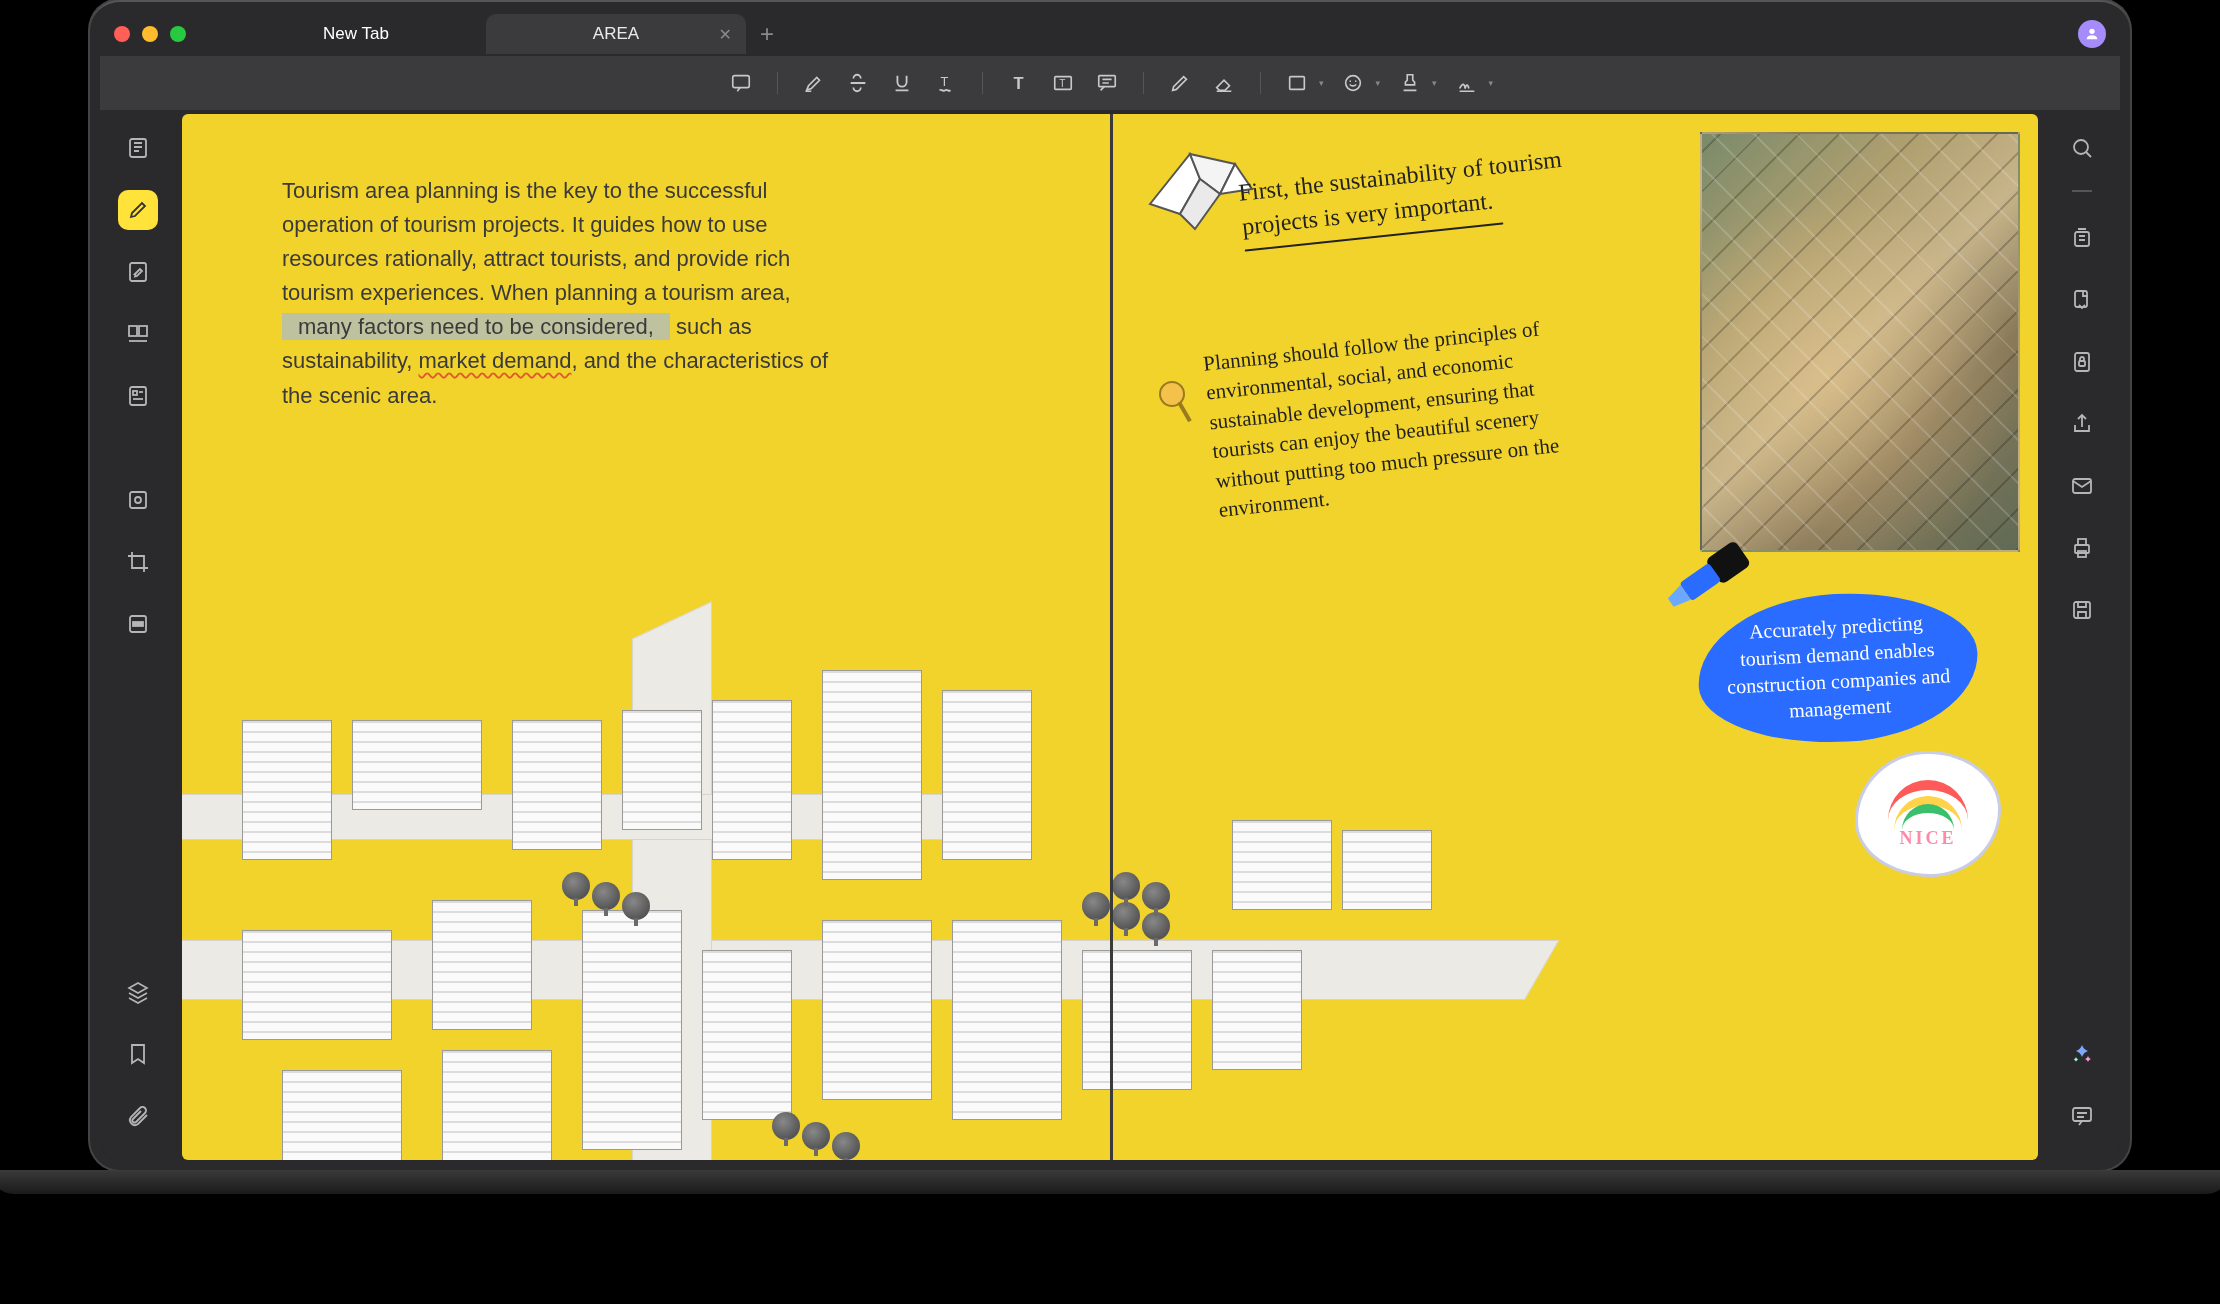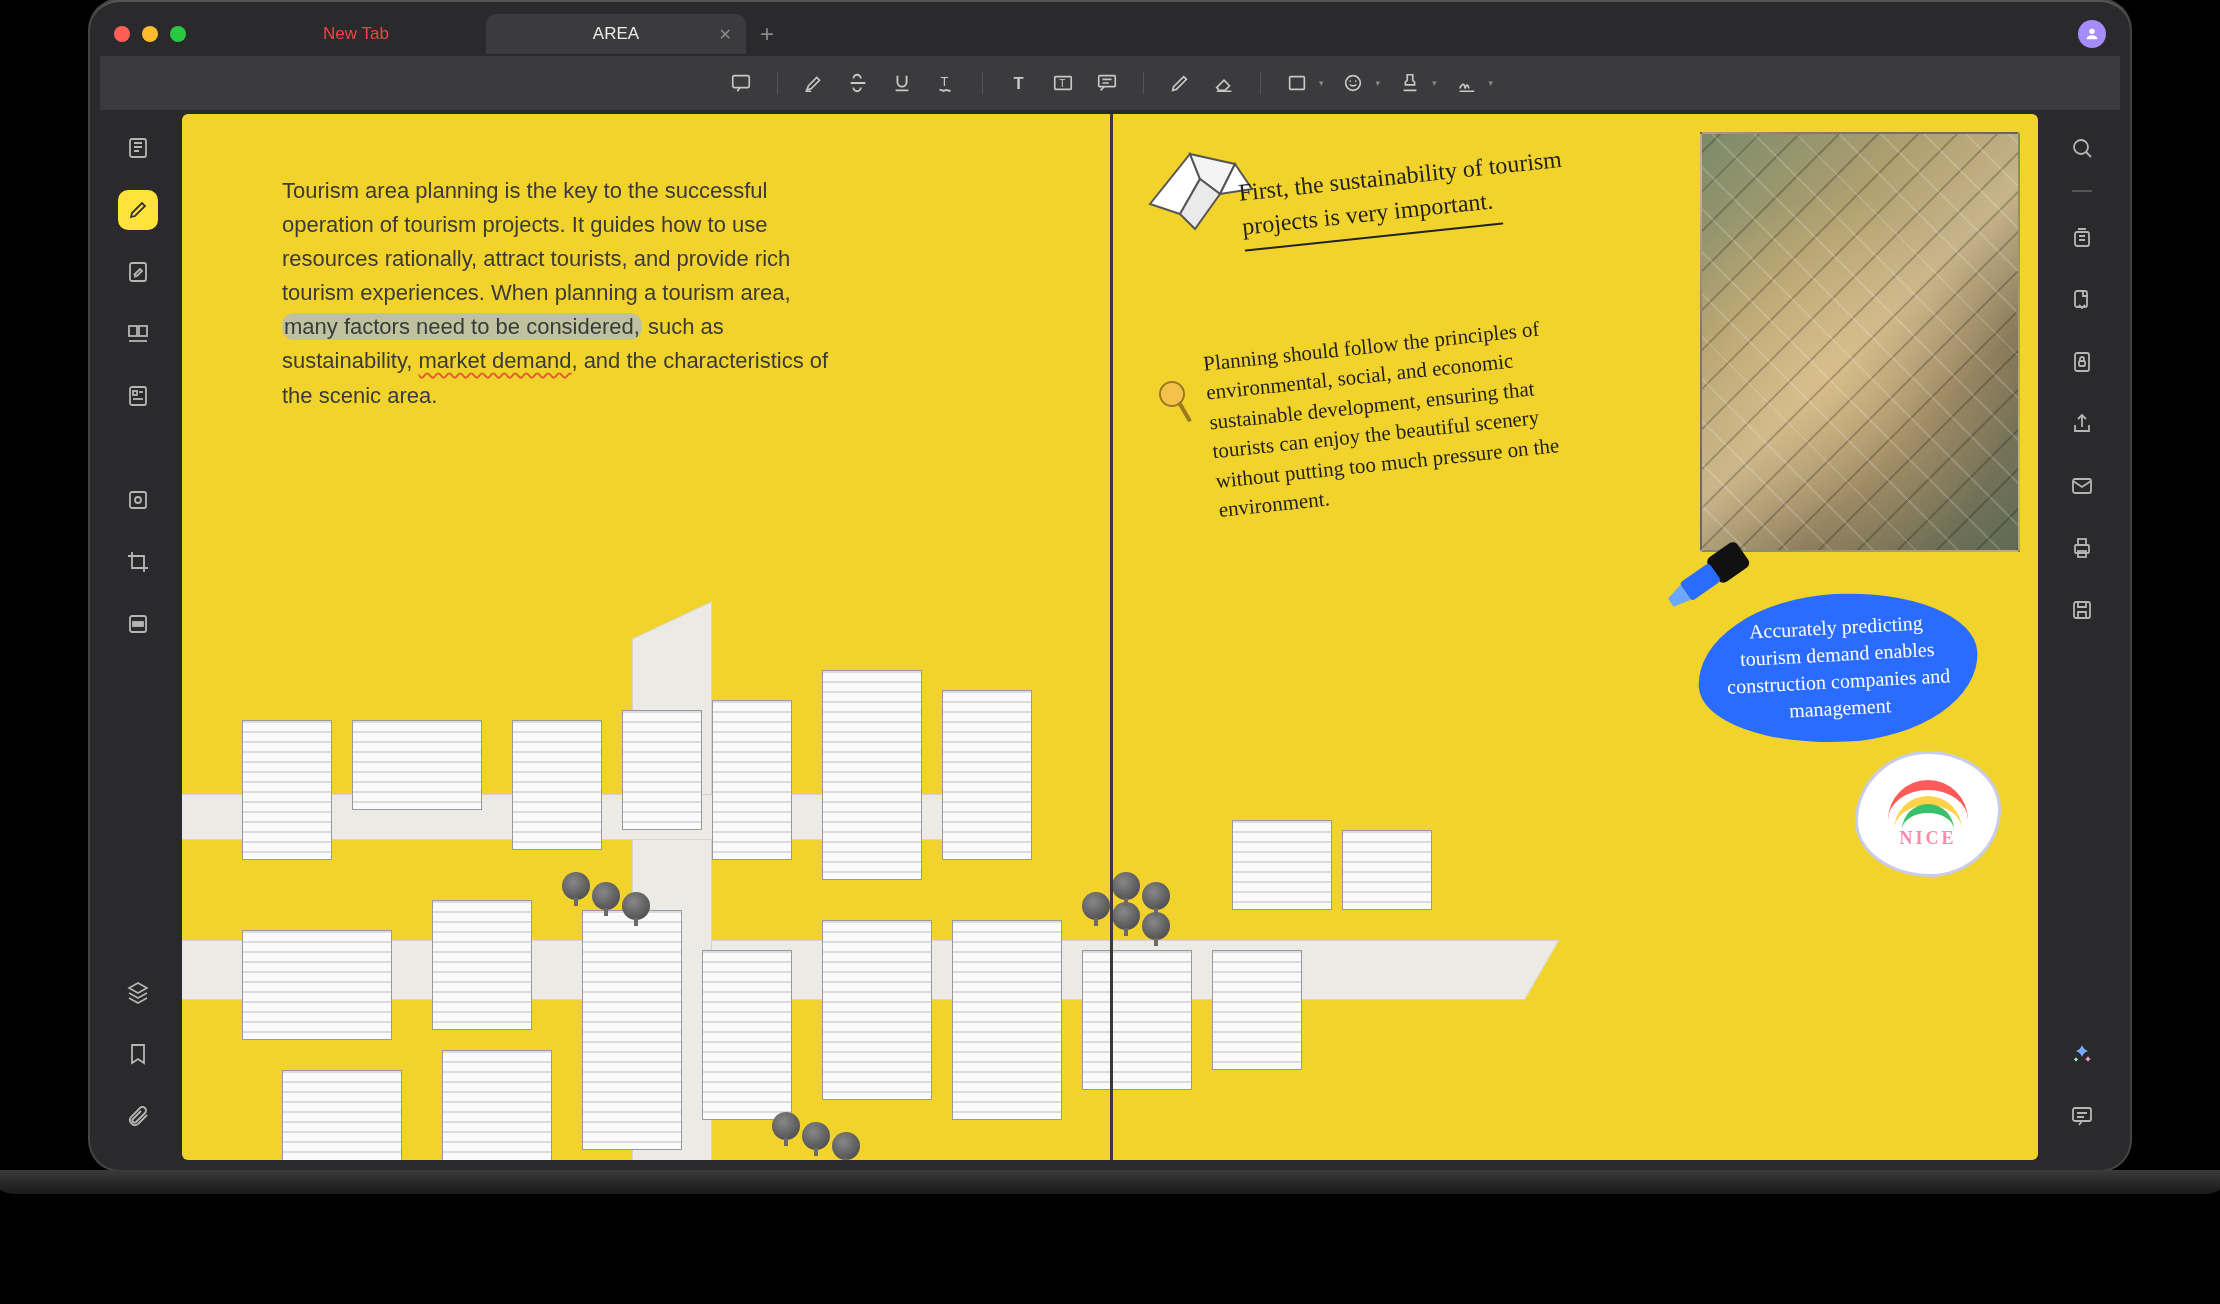--- a/index.html
+++ b/index.html
@@ -51,21 +51,21 @@
     padding: 0 14px;
   }
   .traffic-lights { display:flex; gap:12px; margin-right: 40px;}
   .tl { width:16px; height:16px; border-radius:50%; }
   .tl.red{background:#ff5f57;} .tl.yellow{background:#febc2e;} .tl.green{background:#28c840;}
   .tabs { display:flex; align-items:center; height:100%; }
   .tab {
     height: 40px;
     min-width: 260px;
     display:flex; align-items:center; justify-content:center;
-    color:#ef4444; font-size:17px;
+    color:#ffffff; font-size:17px;
     position:relative;
   }
   .tab.active {
     background:#3b3b3d;
     color:#eaeaea;
     border-radius:10px 10px 0 0;
   }
   .tab .close { position:absolute; right:14px; color:#8a8a8a; font-size:16px;}
   .newtab-btn { color:#8a8a8a; font-size:24px; margin-left:14px;}
   .avatar {
@@ -165,22 +165,21 @@
   }
   .body-text {
     font-size: 22px;
     color:#3a3a3a;
     line-height:1.55;
     max-width: 600px;
     padding-left:40px;
   }
   .hl-text {
     background: rgba(150, 180, 255, 0.55);
-    padding: 1px 2px;
-    border-radius: 12px;
+    padding: 1px 16px;
   }
   .squiggle {
     text-decoration: underline wavy #e05a2b;
     text-decoration-thickness: 2px;
     text-underline-offset: 4px;
     text-align: center;
   }
   
   .paper-crane {
     position:absolute;

